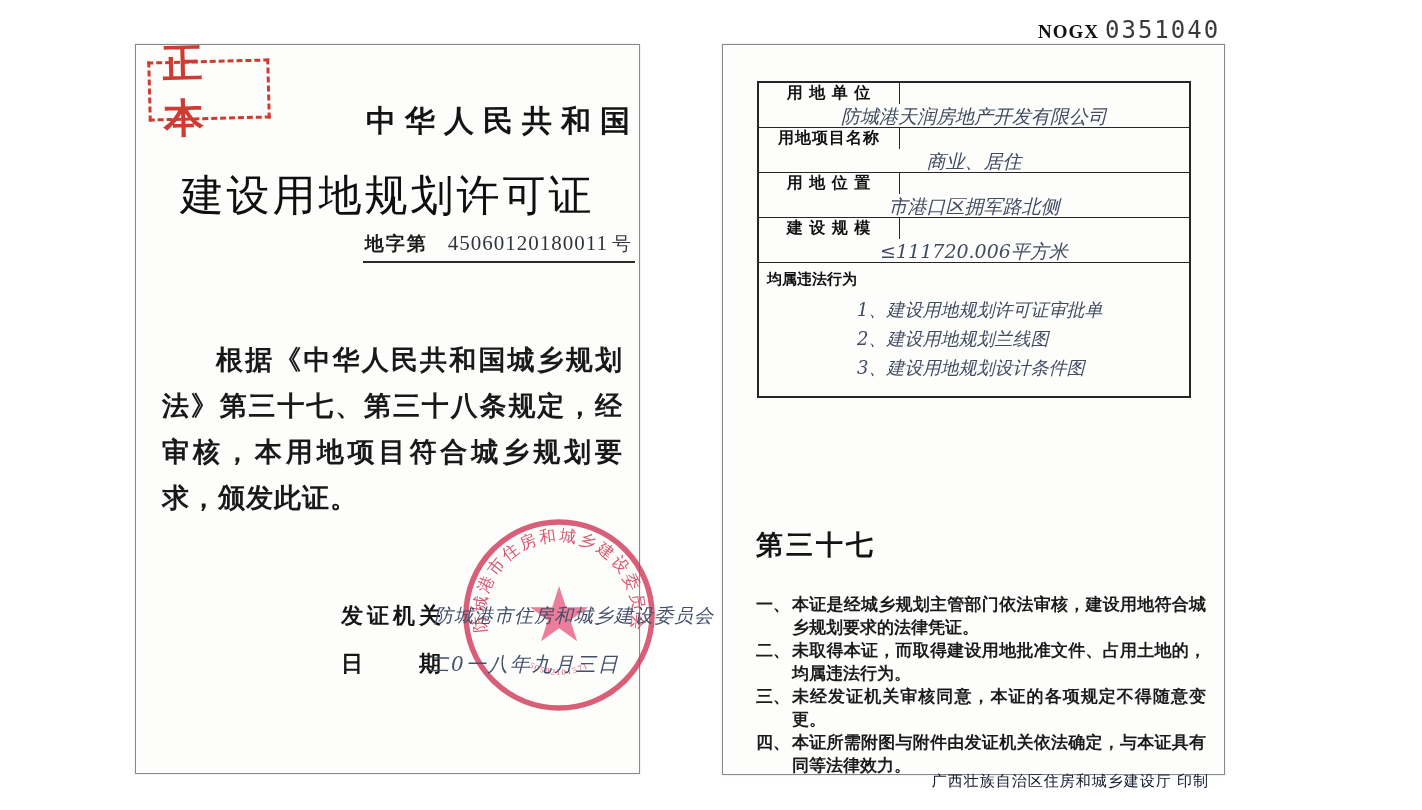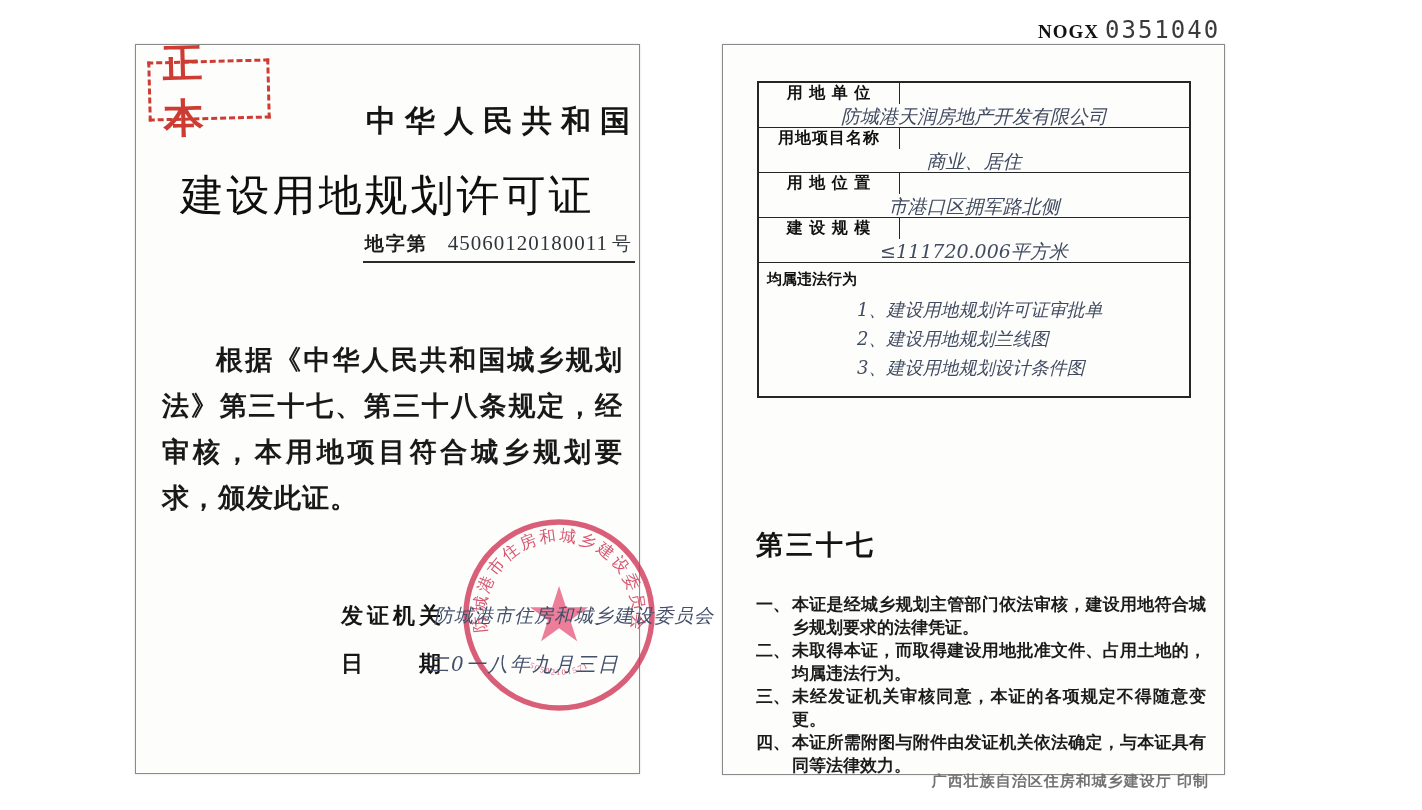--- a/index.html
+++ b/index.html
@@ -96,22 +96,22 @@
     letter-spacing:3px;font-family:"Liberation Sans", sans-serif;color:#141414;
   }
   .rules{position:absolute;left:33px;top:548px;width:450px;
     font-family:"Liberation Sans", sans-serif;}
   .rule{display:flex;font-size:17px;font-weight:600;line-height:23px;
     color:#1b1b1b;margin-bottom:0;}
   .rule .m{width:36px;flex:none;}
   .rule .t{flex:1;text-align:justify;}
   .print-footer{
     position:absolute;left:722px;top:772px;width:501px;text-align:right;
-    padding-right:14px;font-size:15px;font-weight:bold;letter-spacing:1px;
-    font-family:"Liberation Sans", sans-serif;color:#737373;box-sizing:border-box;
+    padding-right:14px;font-size:15px;font-weight:normal;letter-spacing:1px;
+    font-family:"Liberation Sans", sans-serif;color:#0f172a;box-sizing:border-box;
   }
 </style>
 </head>
 <body>
 
 <div class="serial">
   <span class="pfx">NOGX</span><span class="no">0351040</span>
 </div>
 
 <div class="page" id="left-page">

